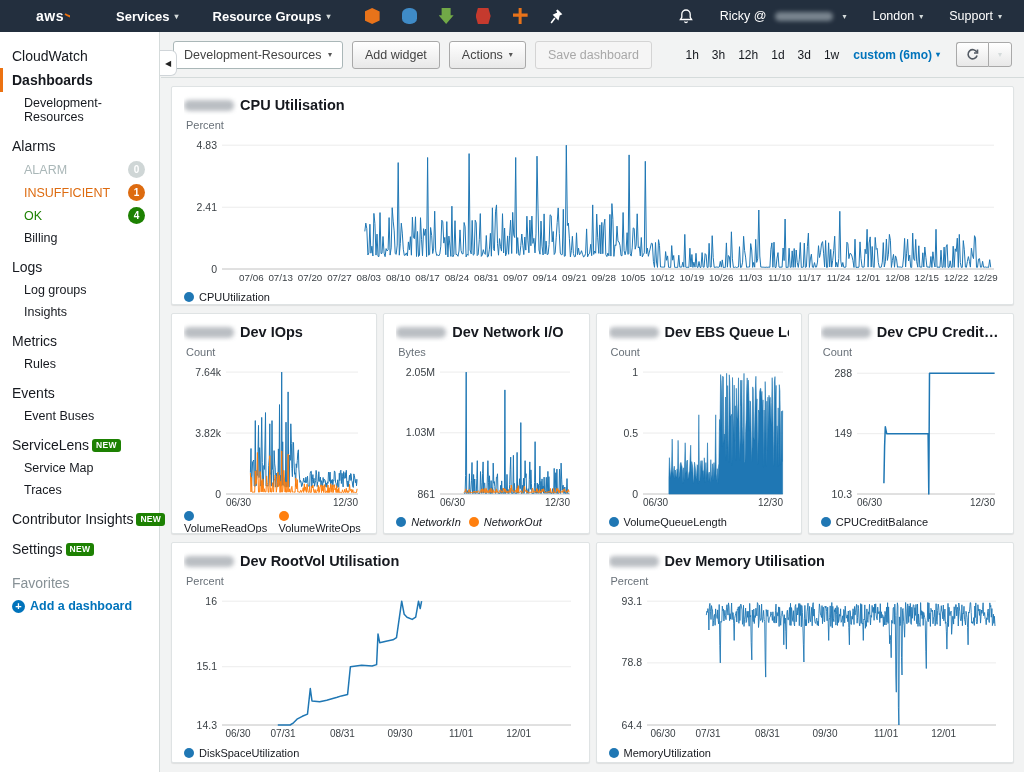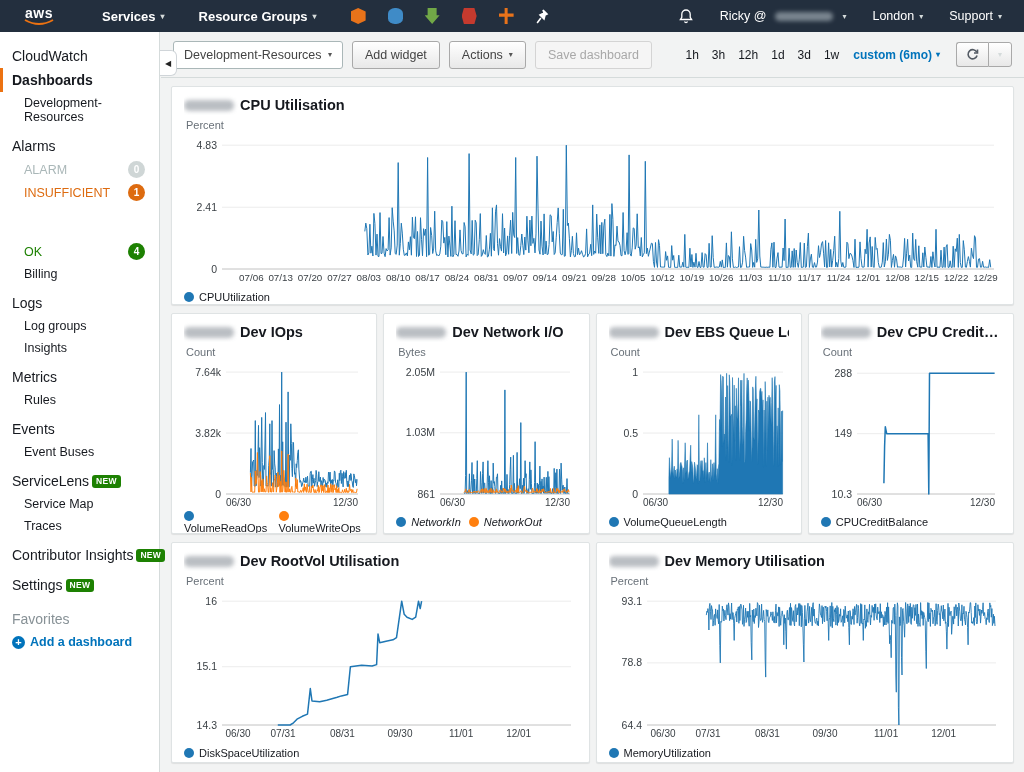--- a/index.html
+++ b/index.html
@@ -5,21 +5,21 @@
   * { box-sizing: border-box; margin: 0; padding: 0; }
   html,body { width:1024px; height:772px; }
   body {
     font-family: "Liberation Sans", sans-serif;
     background:#f2f3f3; position:relative; overflow:hidden;
     color:#16191f;
   }
   
   .topnav{position:absolute;top:0;left:0;right:0;height:32px;background:#232f3e;
     display:flex;align-items:center;z-index:30;}
-  .aws-logo{margin-left:22px;width:34px;position:relative;display:flex;flex-direction:column;align-items:center;}
+  .aws-logo{margin-left:36px;width:34px;position:relative;display:flex;flex-direction:row;align-items:center;}
   .aws-logo .t{color:#fff;font-weight:bold;font-size:14px;line-height:12px;letter-spacing:0.5px;}
   .navitem{color:#ffffff;font-size:13px;font-weight:600;display:flex;align-items:center;gap:5px;cursor:pointer;}
   .caret{font-size:8px;color:#d5dbdb;}
   .svc{margin-left:46px;} .rg{margin-left:34px;}
   .fav-icons{display:flex;align-items:center;gap:22px;margin-left:34px;}
   .sicon{width:15px;height:16px;display:inline-block;}
   .icube{background:#e8731a;clip-path:polygon(50% 0,100% 22%,100% 78%,50% 100%,0 78%,0 22%);}
   .icyl{background:#3f8bc7;border-radius:45%/35%;}
   .iarr{background:#71a847;clip-path:polygon(20% 0,80% 0,80% 45%,100% 45%,50% 100%,0 45%,20% 45%);}
   .ired{background:#c53a2e;clip-path:polygon(15% 0,85% 0,100% 50%,85% 100%,15% 100%,0 50%);}
@@ -136,21 +136,21 @@
   <div class="side-item sub">Development-Resources</div>
   <div class="side-item side-sec">Alarms</div>
   <div class="alarm-row" style="color:#aab7b8;">
     <span class="lbl">ALARM</span>
     <span class="badge" style="background:#cfd6d6;">0</span>
   </div>
   <div class="alarm-row" style="color:#dd6b10;">
     <span class="lbl">INSUFFICIENT</span>
     <span class="badge" style="background:#dd6b10;">1</span>
   </div>
-  <div class="alarm-row" style="color:#1d8102;margin-top:36px;">
+  <div class="alarm-row" style="color:#1d8102;">
     <span class="lbl">OK</span>
     <span class="badge" style="background:#1d8102;">4</span>
   </div>
   <div class="side-item sub">Billing</div>
   <div class="side-item side-sec">Logs</div>
   <div class="side-item sub">Log groups</div>
   <div class="side-item sub">Insights</div>
   <div class="side-item side-sec">Metrics</div>
   <div class="side-item sub">Rules</div>
   <div class="side-item side-sec">Events</div>

